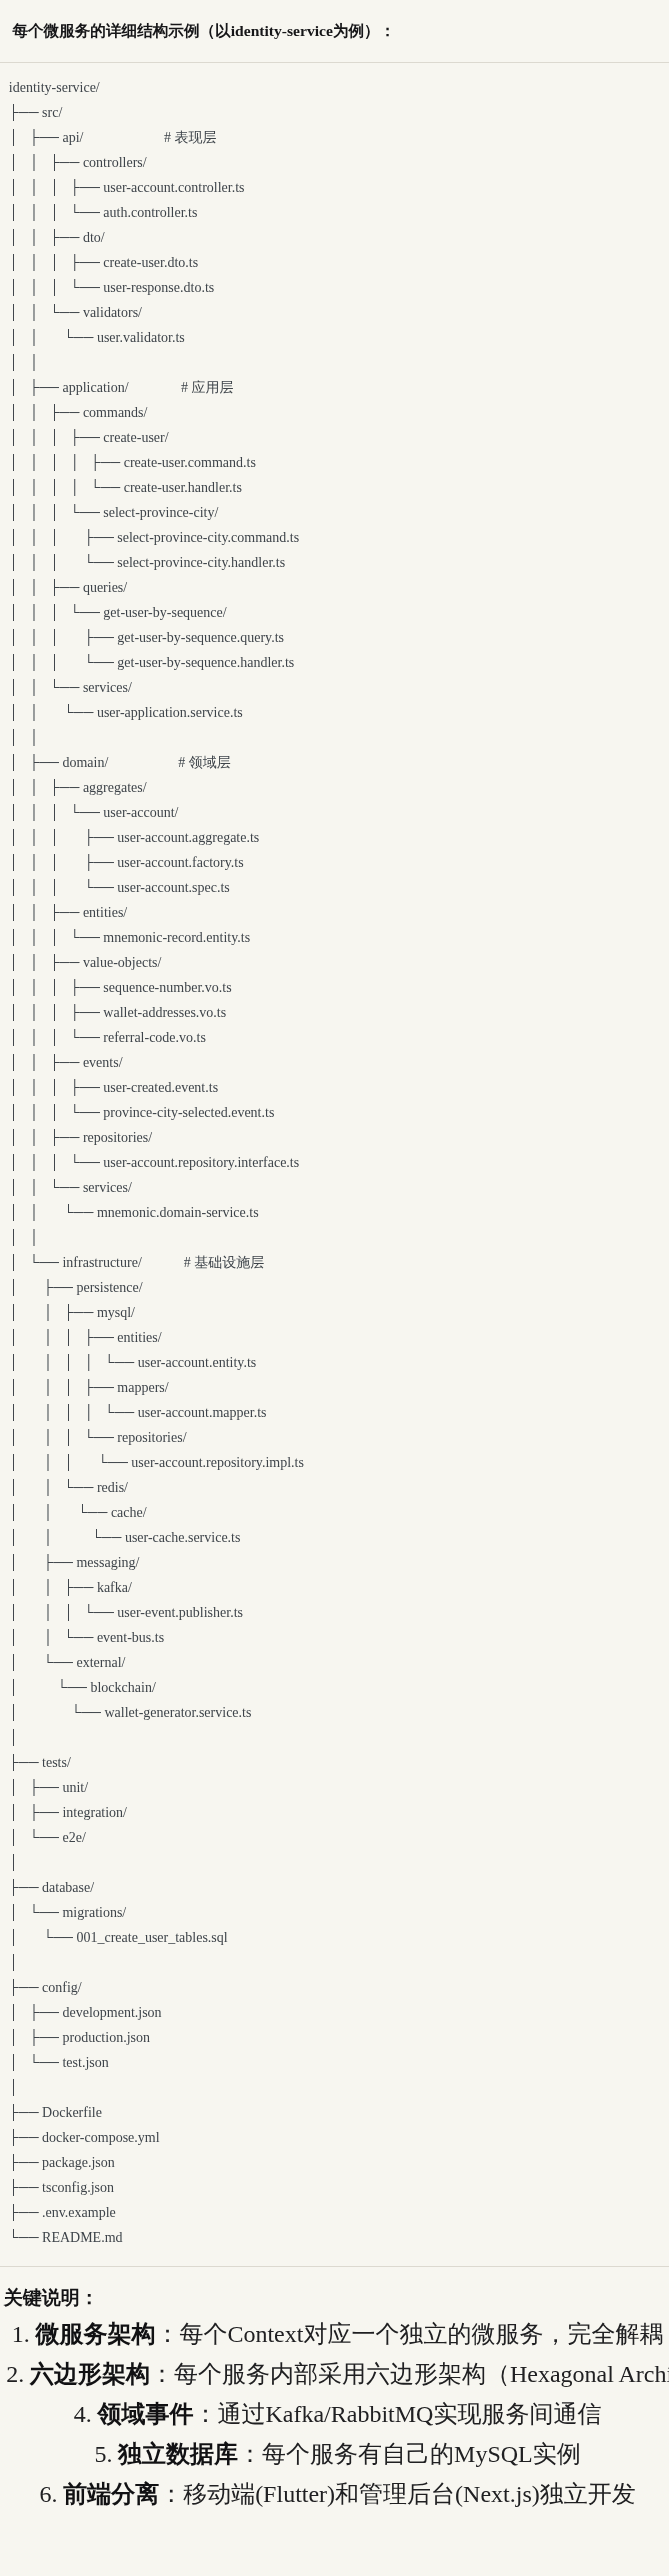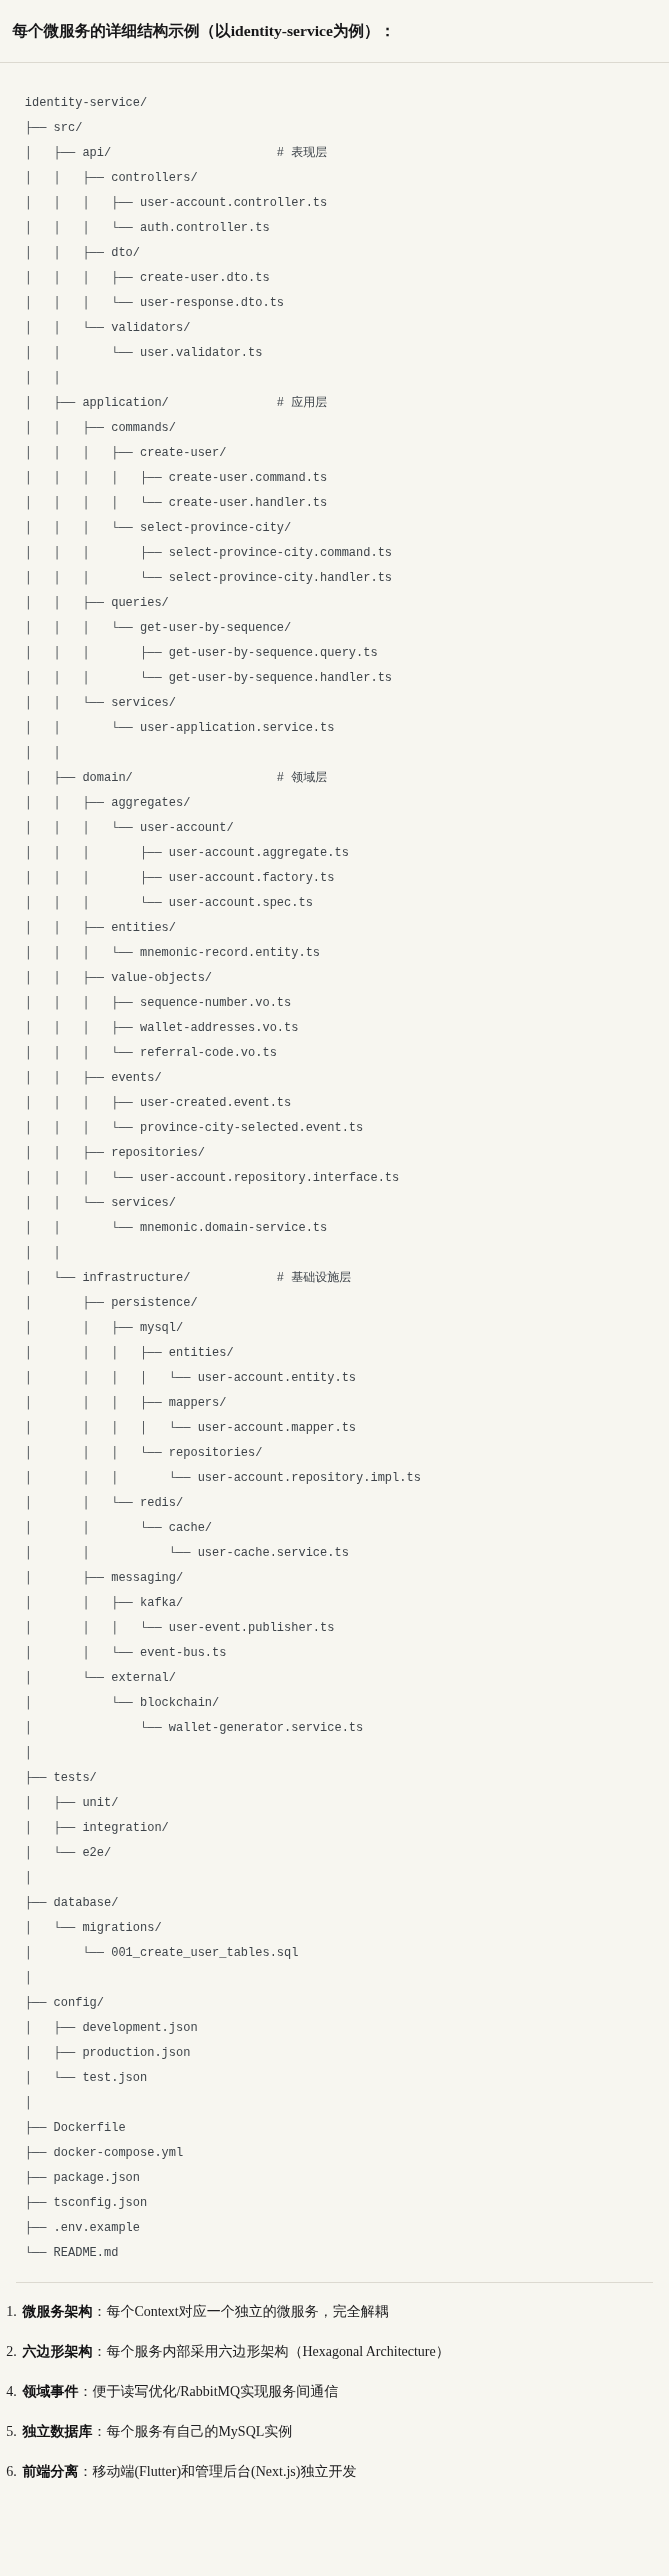--- a/index.html
+++ b/index.html
@@ -17,48 +17,49 @@
   }
   h1.doc-title {
     margin: 8px;
     font-size: 15.6px;
     line-height: 26px;
     font-weight: bold;
     color: #161618;
     white-space: nowrap;
   }
   pre.tree {
-    margin: 16px;
+    margin: 0;
     padding: 12px 6.3px 15.6px 8.8px;
-    font-family: Liberation Mono, monospace;
-    font-size: 12px;
+    font-family: Liberation Serif, serif;
+    font-size: 14px;
     line-height: 25px;
     color: #3e444a;
     border-bottom: 0.6px solid #dcd9d0;
     white-space: pre;
   }
   section.notes { padding: 0; }
   h2.notes-heading {
     margin: 17px 0 0 3.8px;
     font-size: 19px;
     line-height: 28px;
     font-weight: bold;
     color: #141416;
   }
   ol.notes-list {
     list-style: none;
     margin: 10.6px 0 0 0;
     padding: 0 0 0 6.3px;
   }
   ol.notes-list li {
-    font-size: 14px;
+    font-size: 24px;
     line-height: 25px;
     margin-bottom: 15px;
     color: #202022;
     white-space: nowrap;
+    text-align: center;
   }
   ol.notes-list li:last-child { margin-bottom: 10px; }
   .item-num { margin-right: 5.6px; }
   .item-term { font-weight: bold; color: #111113; }
   p.closing {
     margin: 13.8px 0 0 1.9px;
     font-size: 17.5px;
     line-height: 25px;
     color: #202022;
     white-space: nowrap;
@@ -155,25 +156,26 @@
 │   └── test.json
 │
 ├── Dockerfile
 ├── docker-compose.yml
 ├── package.json
 ├── tsconfig.json
 ├── .env.example
 └── README.md</pre>
 
   <section class="notes">
+    <h2 class="notes-heading">关键说明：</h2>
 
     <ol class="notes-list">
       <li><span class="item-num">1.</span><span class="item-term">微服务架构</span><span class="item-sep">：</span><span class="item-desc">每个Context对应一个独立的微服务，完全解耦</span></li>
       <li><span class="item-num">2.</span><span class="item-term">六边形架构</span><span class="item-sep">：</span><span class="item-desc">每个服务内部采用六边形架构（Hexagonal Architecture）</span></li>
-      <li><span class="item-num">4.</span><span class="item-term">领域事件</span><span class="item-sep">：</span><span class="item-desc">便于读写优化/RabbitMQ实现服务间通信</span></li>
+      <li><span class="item-num">4.</span><span class="item-term">领域事件</span><span class="item-sep">：</span><span class="item-desc">通过Kafka/RabbitMQ实现服务间通信</span></li>
       <li><span class="item-num">5.</span><span class="item-term">独立数据库</span><span class="item-sep">：</span><span class="item-desc">每个服务有自己的MySQL实例</span></li>
       <li><span class="item-num">6.</span><span class="item-term">前端分离</span><span class="item-sep">：</span><span class="item-desc">移动端(Flutter)和管理后台(Next.js)独立开发</span></li>
     </ol>
 
   </section>
 
 </div>
 
 
 </body></html>

